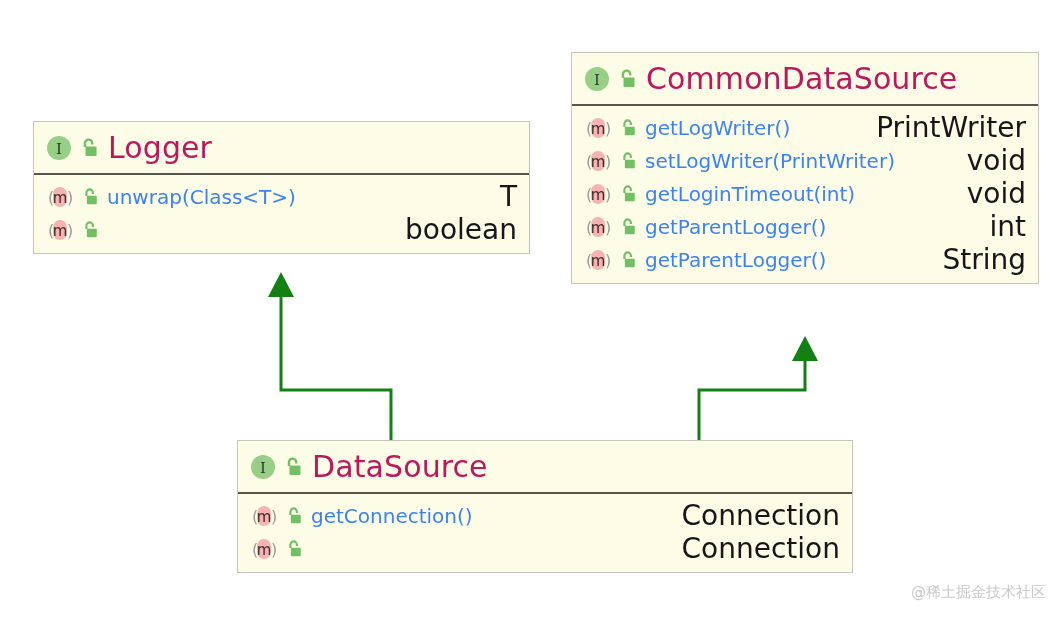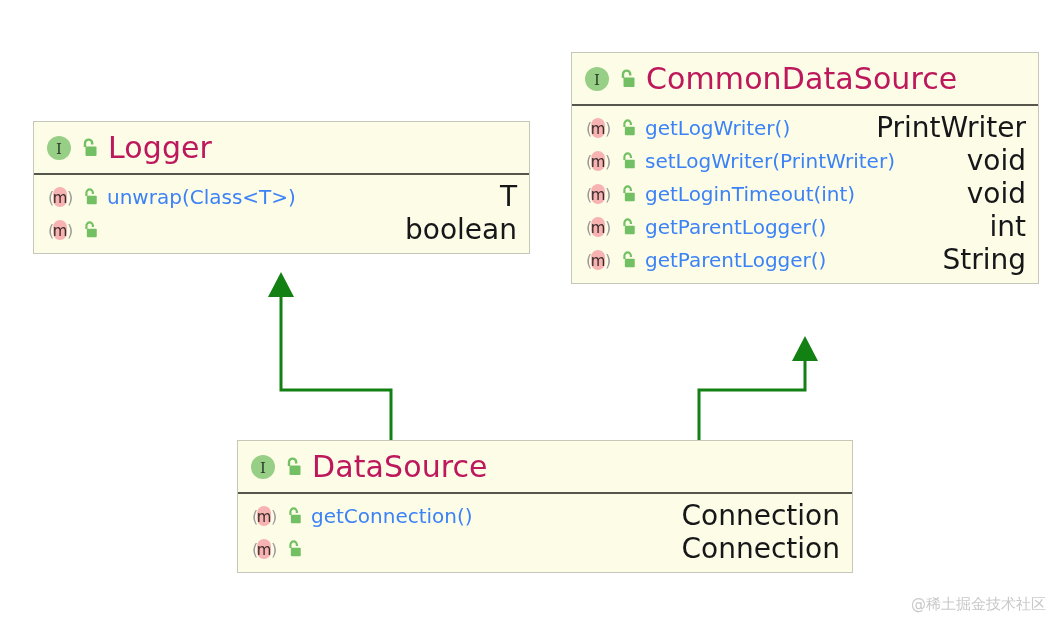--- a/index.html
+++ b/index.html
@@ -85,21 +85,21 @@
     flex: 0 0 auto;
     display: inline-block;
     line-height: 0;
     margin-left: 6px;
   }
 
   
   #watermark {
     position: absolute;
     right: 18px;
-    bottom: 4px;
+    bottom: 16px;
     font-size: 15px;
     color: #c9c9c9;
     font-family: "DejaVu Sans", sans-serif;
     white-space: nowrap;
     z-index: 5;
   }
 
   #connectors {
     position: absolute;
     left: 0; top: 0;

